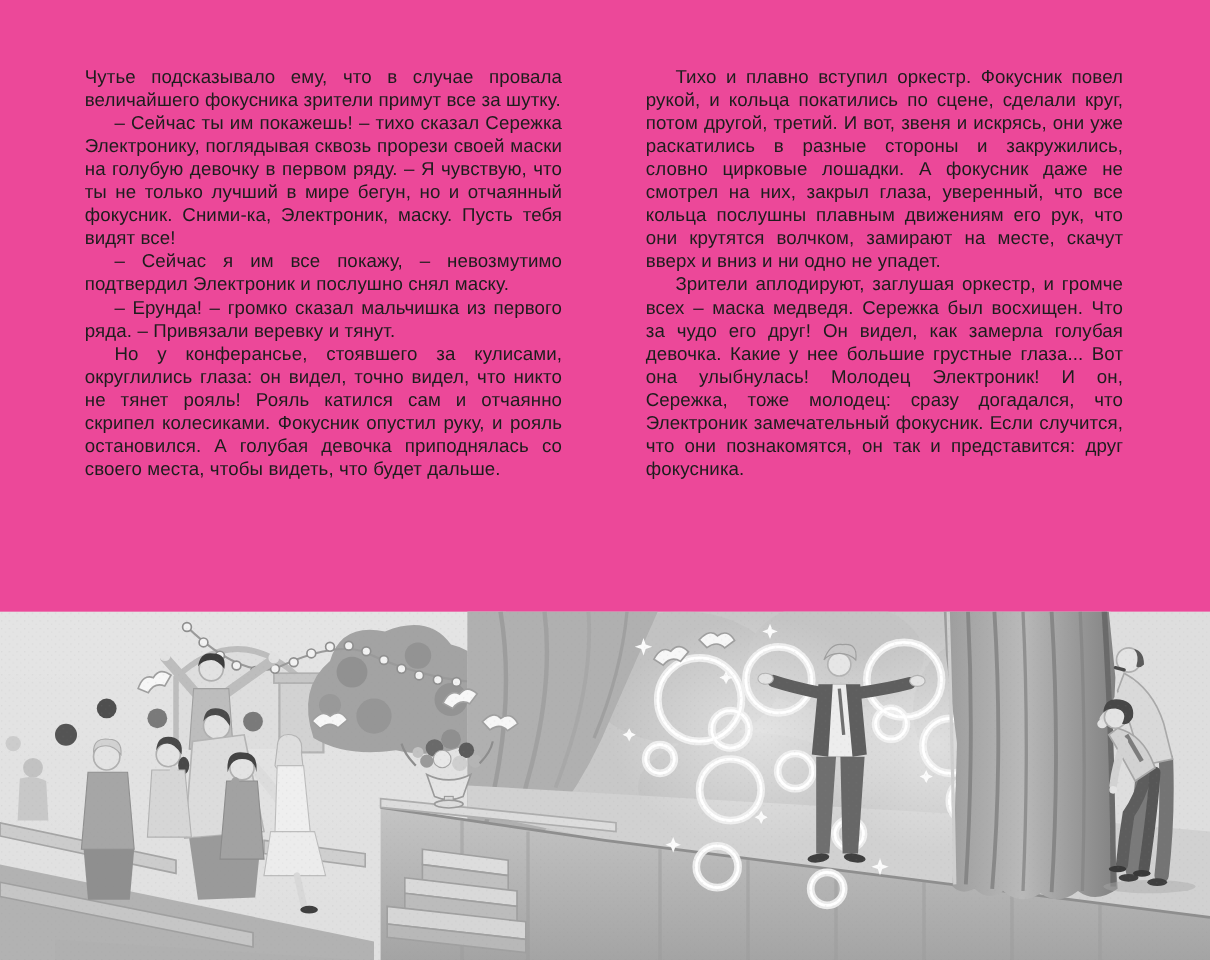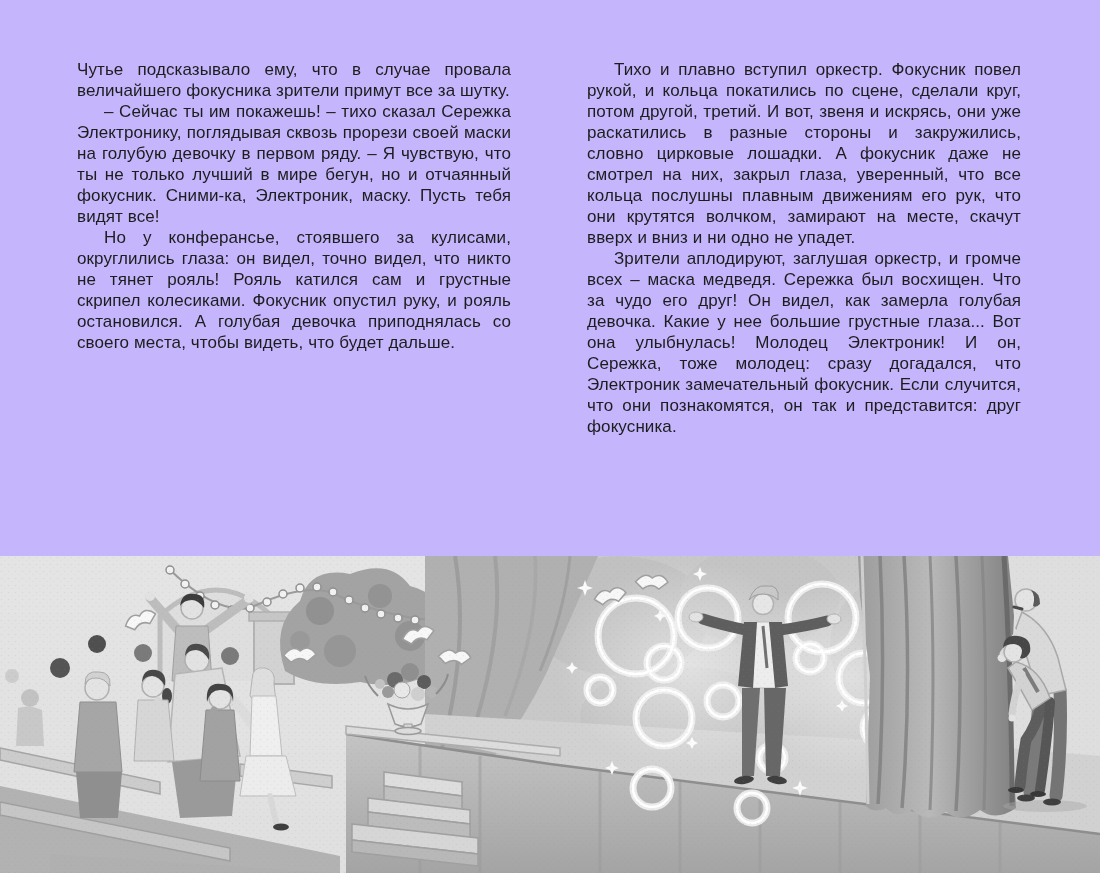--- a/index.html
+++ b/index.html
@@ -1,35 +1,37 @@
 <!DOCTYPE html>
 <html lang="ru"><head>
 <meta charset="utf-8">
 <style>
   html,body{margin:0;padding:0;background:#ffffff;}
   body{width:1100px;height:873px;font-family:"Liberation Sans",sans-serif;}
-  .sheet{position:relative;width:1100px;height:873px;background:#c4b5fd;overflow:hidden;}
+  .sheet{position:relative;width:1100px;height:873px;background:#ec4899;overflow:hidden;}
   .col{position:absolute;top:59px;width:434px;font-size:17px;line-height:21px;
        color:#1d1d1d;text-align:justify;letter-spacing:0.1px;}
   .col-left{left:77px;}
   .col-right{left:587px;}
   .col p{margin:0;text-indent:27px;}
   .col p.no-indent{text-indent:0;}
   .illustration{position:absolute;left:0;top:556px;width:1100px;height:317px;margin:0;}
   .illustration svg{display:block;width:1100px;height:317px;}
 </style>
 </head>
 <body>
 
 <div class="sheet">
 
   <section class="col col-left">
     <p class="no-indent">Чутье подсказывало ему, что в случае провала величайшего фокусника зрители примут все за шутку.</p>
     <p>– Сейчас ты им покажешь! – тихо сказал Сережка Электронику, поглядывая сквозь прорези своей маски на голубую девочку в первом ряду. – Я чувствую, что ты не только лучший в мире бегун, но и отчаянный фокусник. Сними-ка, Электроник, маску. Пусть тебя видят все!</p>
-    <p>Но у конферансье, стоявшего за кулисами, округлились глаза: он видел, точно видел, что никто не тянет рояль! Рояль катился сам и грустные скрипел колесиками. Фокусник опустил руку, и рояль остановился. А голубая девочка приподнялась со своего места, чтобы видеть, что будет дальше.</p>
+    <p>– Сейчас я им все покажу, – невозмутимо подтвердил Электроник и послушно снял маску.</p>
+    <p>– Ерунда! – громко сказал мальчишка из первого ряда. – Привязали веревку и тянут.</p>
+    <p>Но у конферансье, стоявшего за кулисами, округлились глаза: он видел, точно видел, что никто не тянет рояль! Рояль катился сам и отчаянно скрипел колесиками. Фокусник опустил руку, и рояль остановился. А голубая девочка приподнялась со своего места, чтобы видеть, что будет дальше.</p>
   </section>
 
   <section class="col col-right">
     <p>Тихо и плавно вступил оркестр. Фокусник повел рукой, и кольца покатились по сцене, сделали круг, потом другой, третий. И вот, звеня и искрясь, они уже раскатились в разные стороны и закружились, словно цирковые лошадки. А фокусник даже не смотрел на них, закрыл глаза, уверенный, что все кольца послушны плавным движениям его рук, что они крутятся волчком, замирают на месте, скачут вверх и вниз и ни одно не упадет.</p>
     <p>Зрители аплодируют, заглушая оркестр, и громче всех – маска медведя. Сережка был восхищен. Что за чудо его друг! Он видел, как замерла голубая девочка. Какие у нее большие грустные глаза... Вот она улыбнулась! Молодец Электроник! И он, Сережка, тоже молодец: сразу догадался, что Электроник замечательный фокусник. Если случится, что они познакомятся, он так и представится: друг фокусника.</p>
   </section>
 
   <figure class="illustration">
     <svg viewBox="0 0 1100 317" xmlns="http://www.w3.org/2000/svg">
       <defs>

